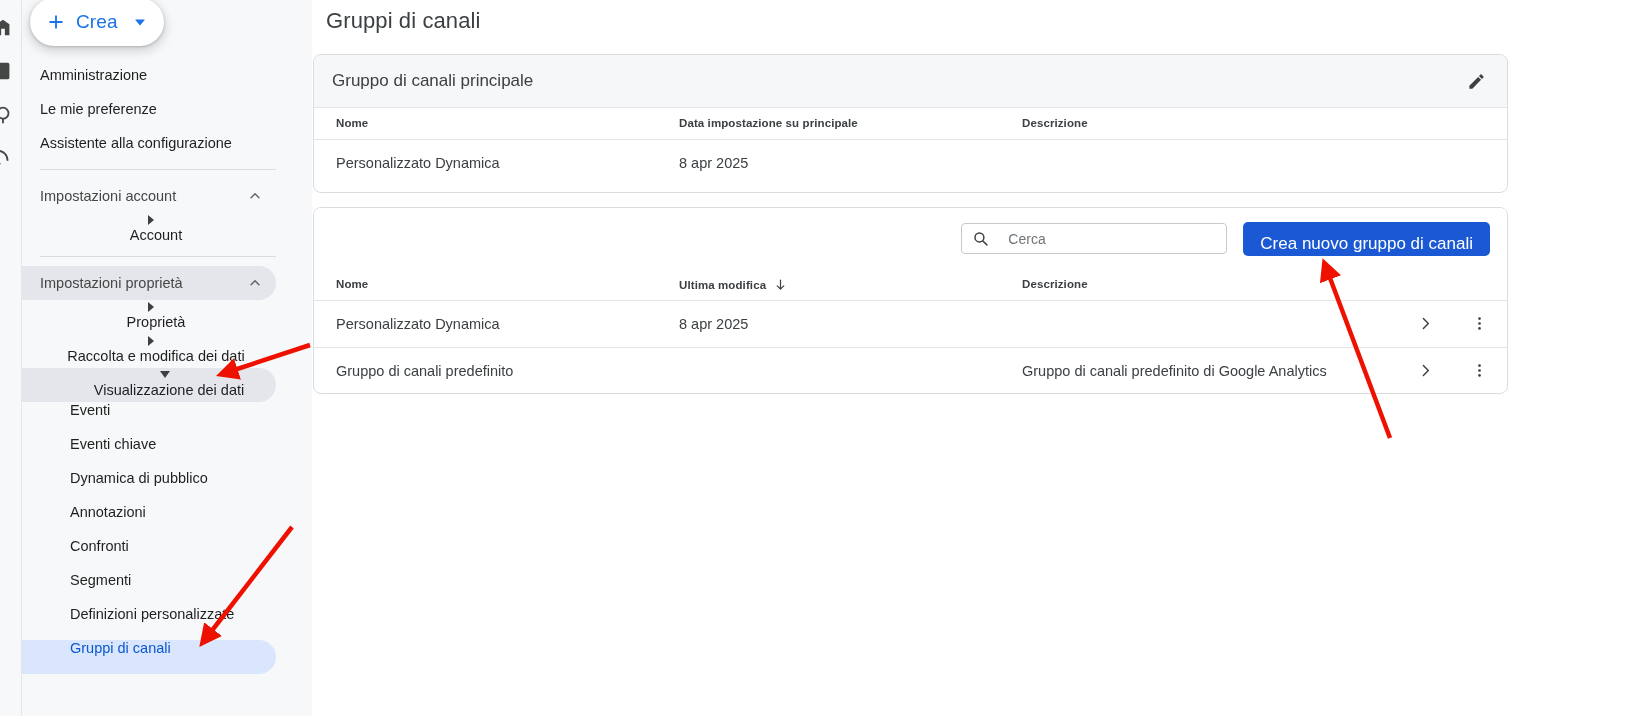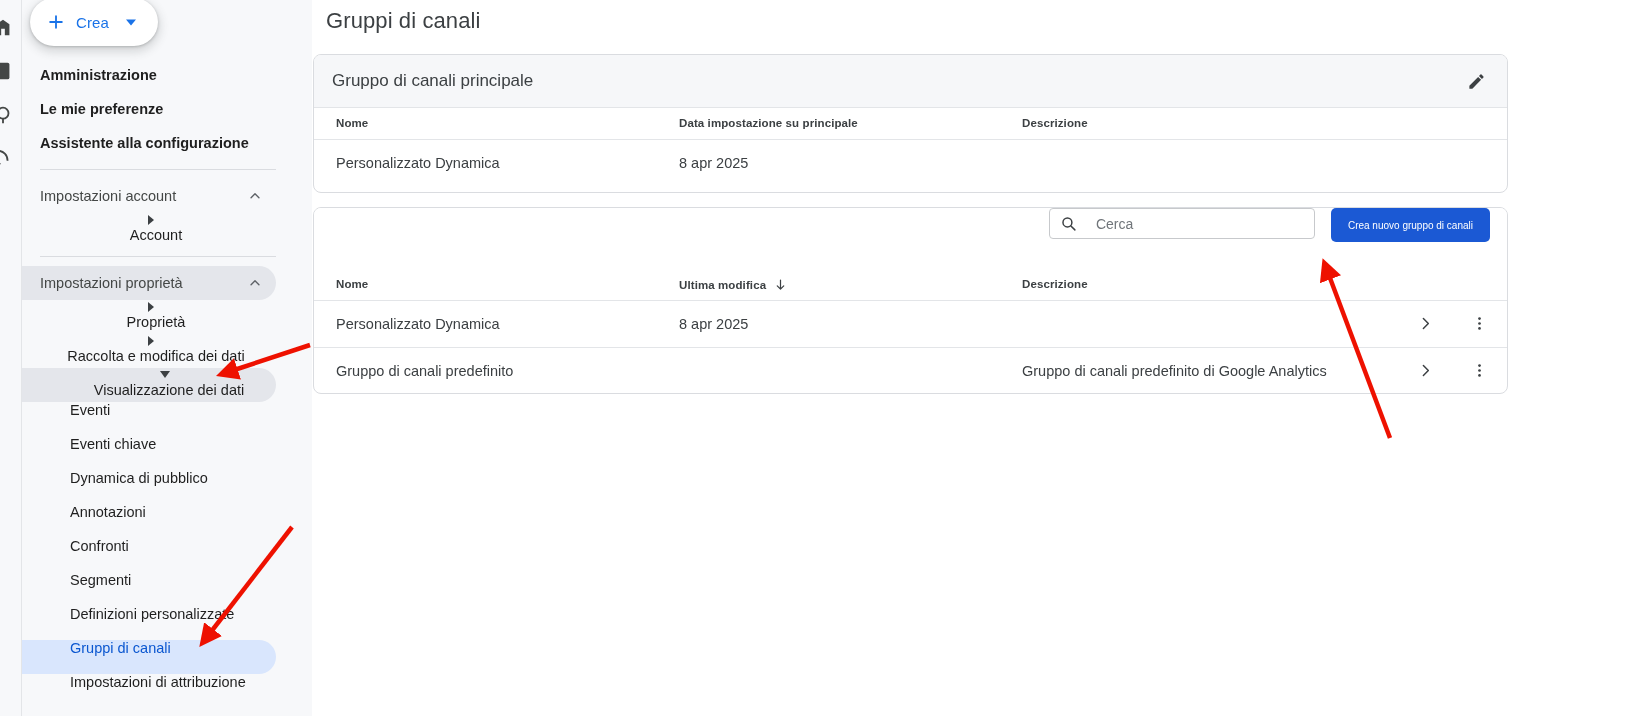--- a/index.html
+++ b/index.html
@@ -52,21 +52,21 @@
     padding: 0 18px 0 16px;
     background: #ffffff;
     border-radius: 24px;
     box-shadow: 0 1px 3px rgba(60,64,67,.30), 0 4px 8px 3px rgba(60,64,67,.15);
     cursor: pointer;
     user-select: none;
   }
   .create-plus { width: 20px; height: 20px; flex: 0 0 auto; }
   .create-plus svg { width: 20px; height: 20px; display: block; }
   .create-label {
-    font-size: 15px;
+    font-size: 19px;
     color: #1a73e8;
     letter-spacing: .1px;
   }
   .create-caret { width: 12px; height: 12px; margin-left: 6px; flex: 0 0 auto; }
   .create-caret svg { width: 12px; height: 12px; display: block; }
 
   .nav {
     position: absolute;
     left: 0; top: 58px;
     width: 290px;
@@ -76,21 +76,21 @@
     display: flex; align-items: center;
     height: 34px;
     margin: 0 36px 0 0;
     padding-left: 18px;
     border-radius: 0 18px 18px 0;
     font-size: 14.5px;
     color: #1f1f1f;
     cursor: pointer;
     white-space: nowrap;
   }
-  .nav-item.top { padding-left: 18px; font-weight: bold; }
+  .nav-item.top { padding-left: 18px; }
   .divider {
     height: 1px;
     background: #dadce0;
     margin: 9px 36px 9px 18px;
   }
   .section-head {
     display: flex; align-items: center; justify-content: space-between;
     height: 34px;
     margin-right: 36px;
     padding: 0 14px 0 18px;
@@ -188,21 +188,21 @@
     width: 30px; height: 30px;
     display: flex; align-items: center; justify-content: center;
     border-radius: 50%;
     cursor: pointer;
     color: #3c4043;
   }
   .pencil-btn svg { width: 19px; height: 19px; display: block; }
 
   .toolbar {
     height: 61px;
-    display: flex; align-items: flex-start; justify-content: flex-end;
+    display: flex; align-items: center; justify-content: flex-end;
     gap: 16px;
     padding: 0 17px 0 0;
     background: #ffffff;
   }
   .search-wrap {
     position: relative;
     width: 266px; height: 31px;
     border: 1px solid #c7c9cc;
     border-radius: 4px;
     display: flex; align-items: center;
@@ -221,21 +221,21 @@
     font-family: "Liberation Sans", sans-serif;
   }
   .search-input::placeholder { color: #70757a; }
   .primary-btn {
     height: 34px;
     padding: 12px 17px;
     background: #1b59d4;
     color: #ffffff;
     border: 0;
     border-radius: 5px;
-    font-size: 10px;
+    font-size: 17px;
     font-family: "Liberation Sans", sans-serif;
     cursor: pointer;
     white-space: nowrap;
   }
 
   table { width: 100%; border-collapse: collapse; table-layout: fixed; }
   th {
     text-align: left;
     font-size: 11.5px;
     font-weight: 700;
@@ -423,23 +423,20 @@
         <span>Confronti</span>
       </div>
       <div class="leaf">
         <span>Segmenti</span>
       </div>
       <div class="leaf">
         <span>Definizioni personalizzate</span>
       </div>
       <div class="leaf selected">
         <span>Gruppi di canali</span>
-      </div>
-      <div class="leaf">
-        <span>Impostazioni di attribuzione</span>
       </div>
 
     </div>
   </div>
 
   <div class="main">
 
     <div class="page-title">Gruppi di canali</div>
 
     <div class="card" id="card-primary">

